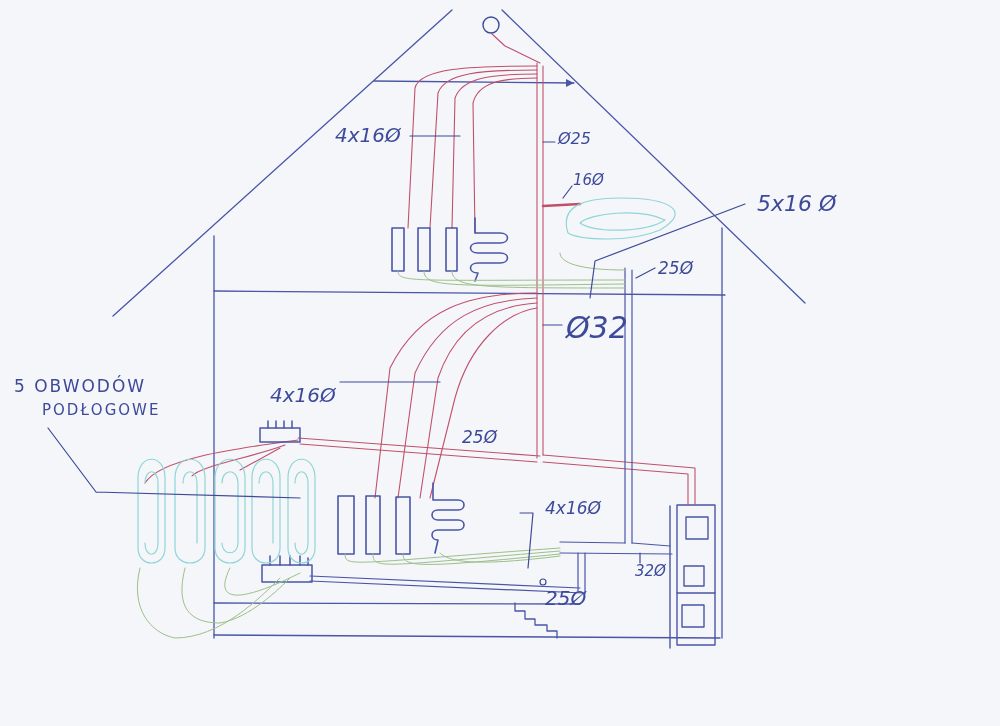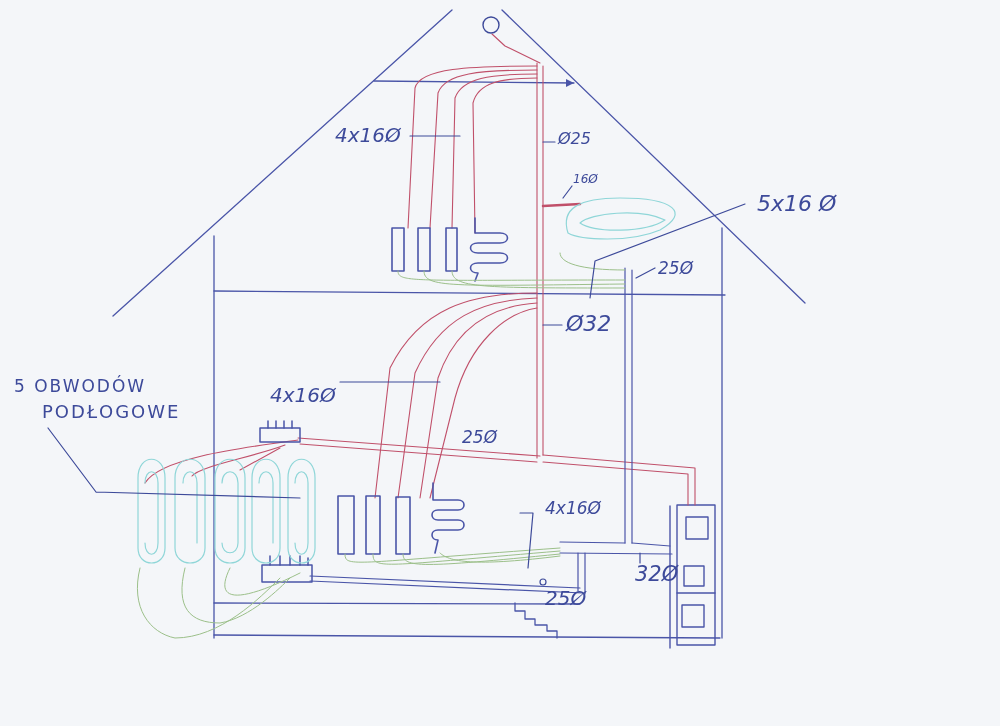--- a/index.html
+++ b/index.html
@@ -144,24 +144,24 @@
       <path d="M520,505 L533,505 L528,560"></path>
       <line x1="640" y1="545" x2="640" y2="555"></line>
     </g>
     <circle cx="543" cy="574" r="3" stroke="#3d4a9a" stroke-width="1.2"></circle>
     <circle cx="491" cy="17" r="8" stroke="#3d4a9a" stroke-width="1.4"></circle>
   </svg>
 
   <div class="lbl" style="left:466px;top:4px;font-size:14px;opacity:0">~O</div>
   <div class="lbl" style="left:335px;top:117px;font-size:20px">4x16Ø</div>
   <div class="lbl" style="left:558px;top:123px;font-size:16px">Ø25</div>
-  <div class="lbl" style="left:573px;top:165px;font-size:12px">16Ø</div>
+  <div class="lbl" style="left:573px;top:165px;font-size:15px">16Ø</div>
   <div class="lbl" style="left:757px;top:185px;font-size:22px">5x16 Ø</div>
   <div class="lbl" style="left:658px;top:252px;font-size:17px">25Ø</div>
-  <div class="lbl" style="left:566px;top:305px;font-size:22px">Ø32</div>
+  <div class="lbl" style="left:566px;top:305px;font-size:30px">Ø32</div>
   <div class="lbl caps" style="left:14px;top:370px;font-size:17px">5 OBWODÓW</div>
-  <div class="lbl caps" style="left:42px;top:395px;font-size:18px">PODŁOGOWE</div>
+  <div class="lbl caps" style="left:42px;top:395px;font-size:15px">PODŁOGOWE</div>
   <div class="lbl" style="left:270px;top:377px;font-size:20px">4x16Ø</div>
   <div class="lbl" style="left:462px;top:421px;font-size:17px">25Ø</div>
   <div class="lbl" style="left:545px;top:492px;font-size:17px">4x16Ø</div>
-  <div class="lbl" style="left:635px;top:556px;font-size:21px">32Ø</div>
+  <div class="lbl" style="left:635px;top:556px;font-size:15px">32Ø</div>
   <div class="lbl" style="left:545px;top:580px;font-size:20px">25Ø</div>
 </div>
 
 </body></html>

